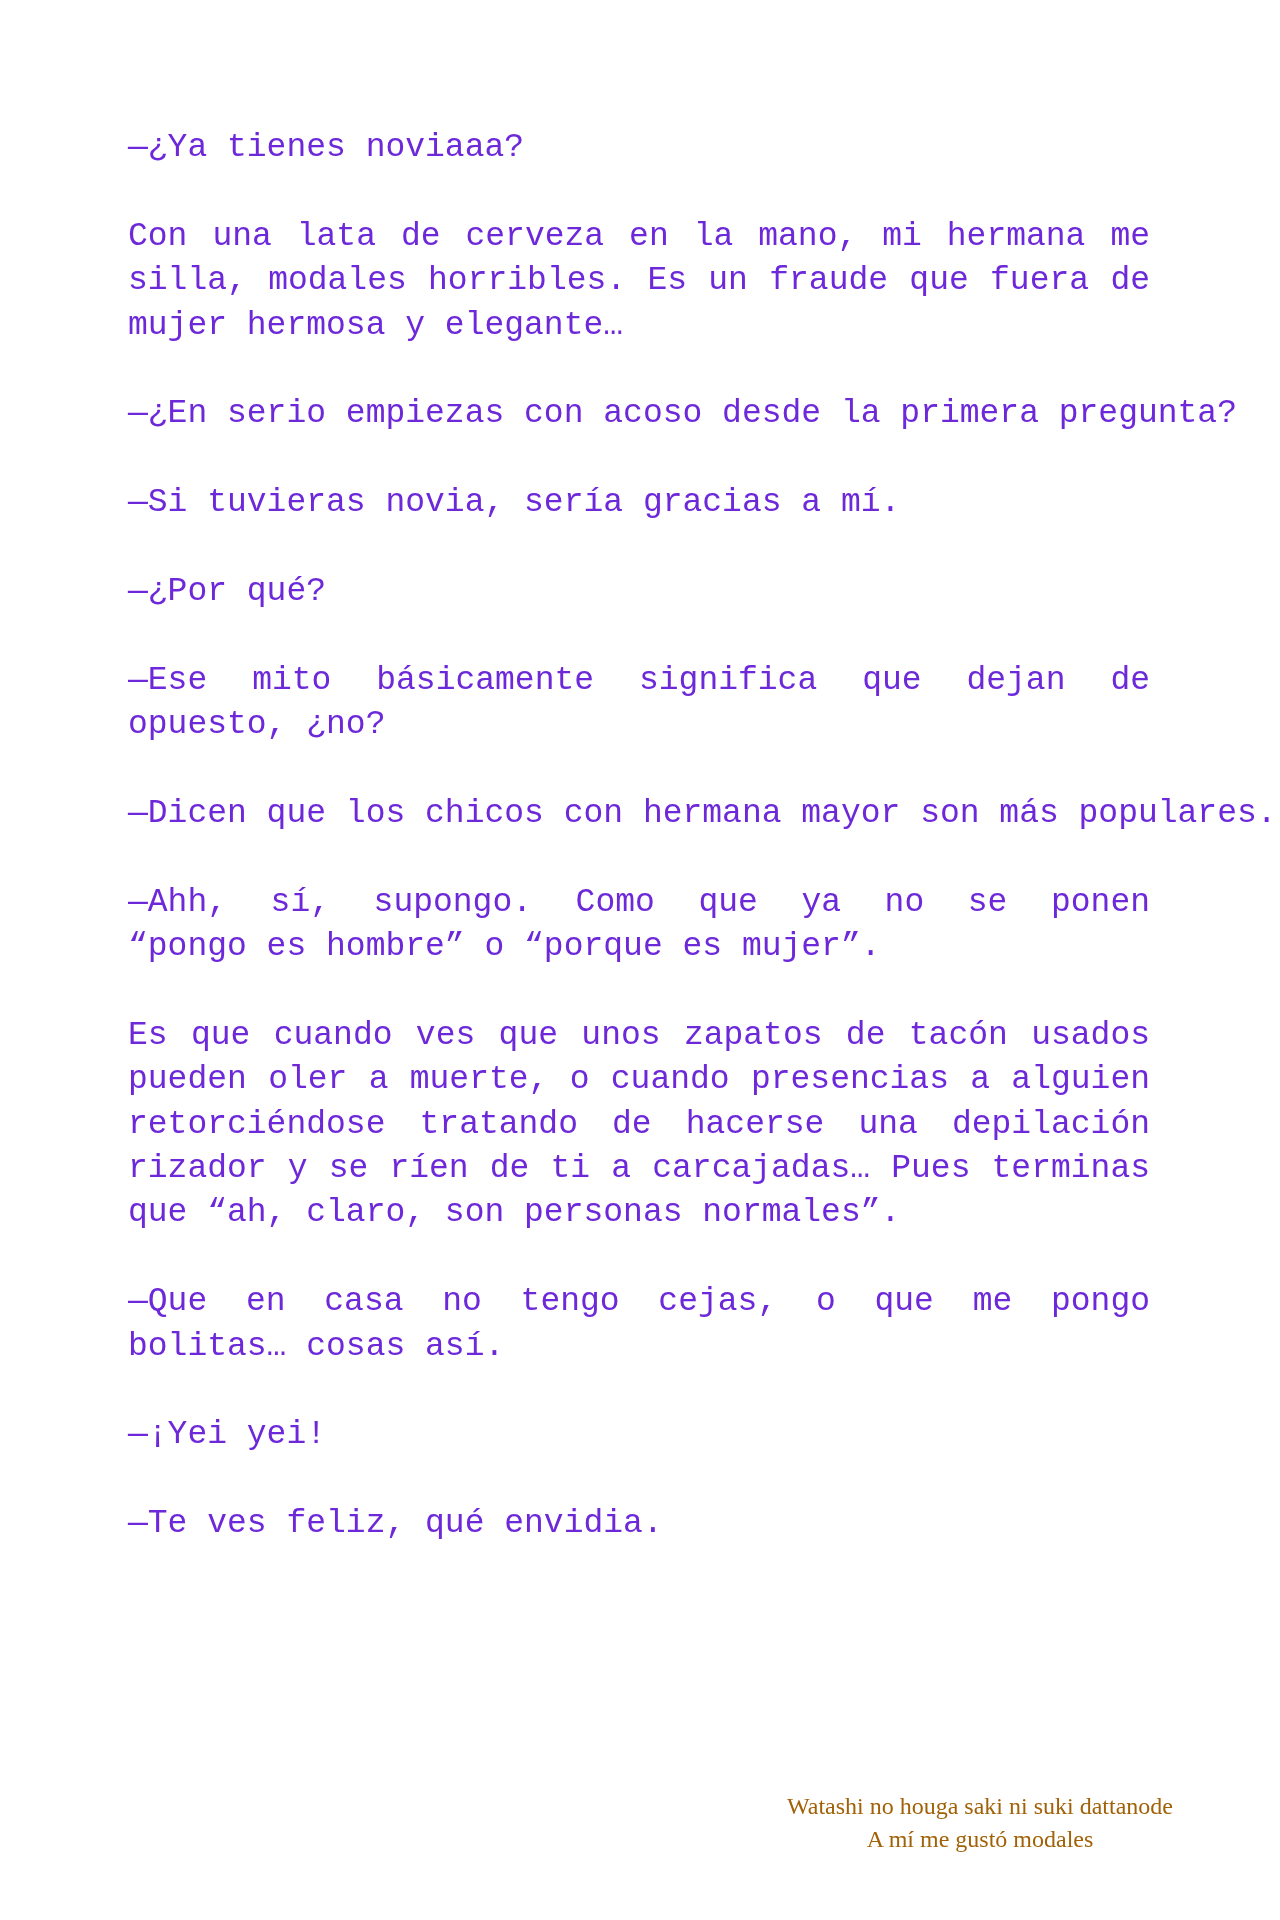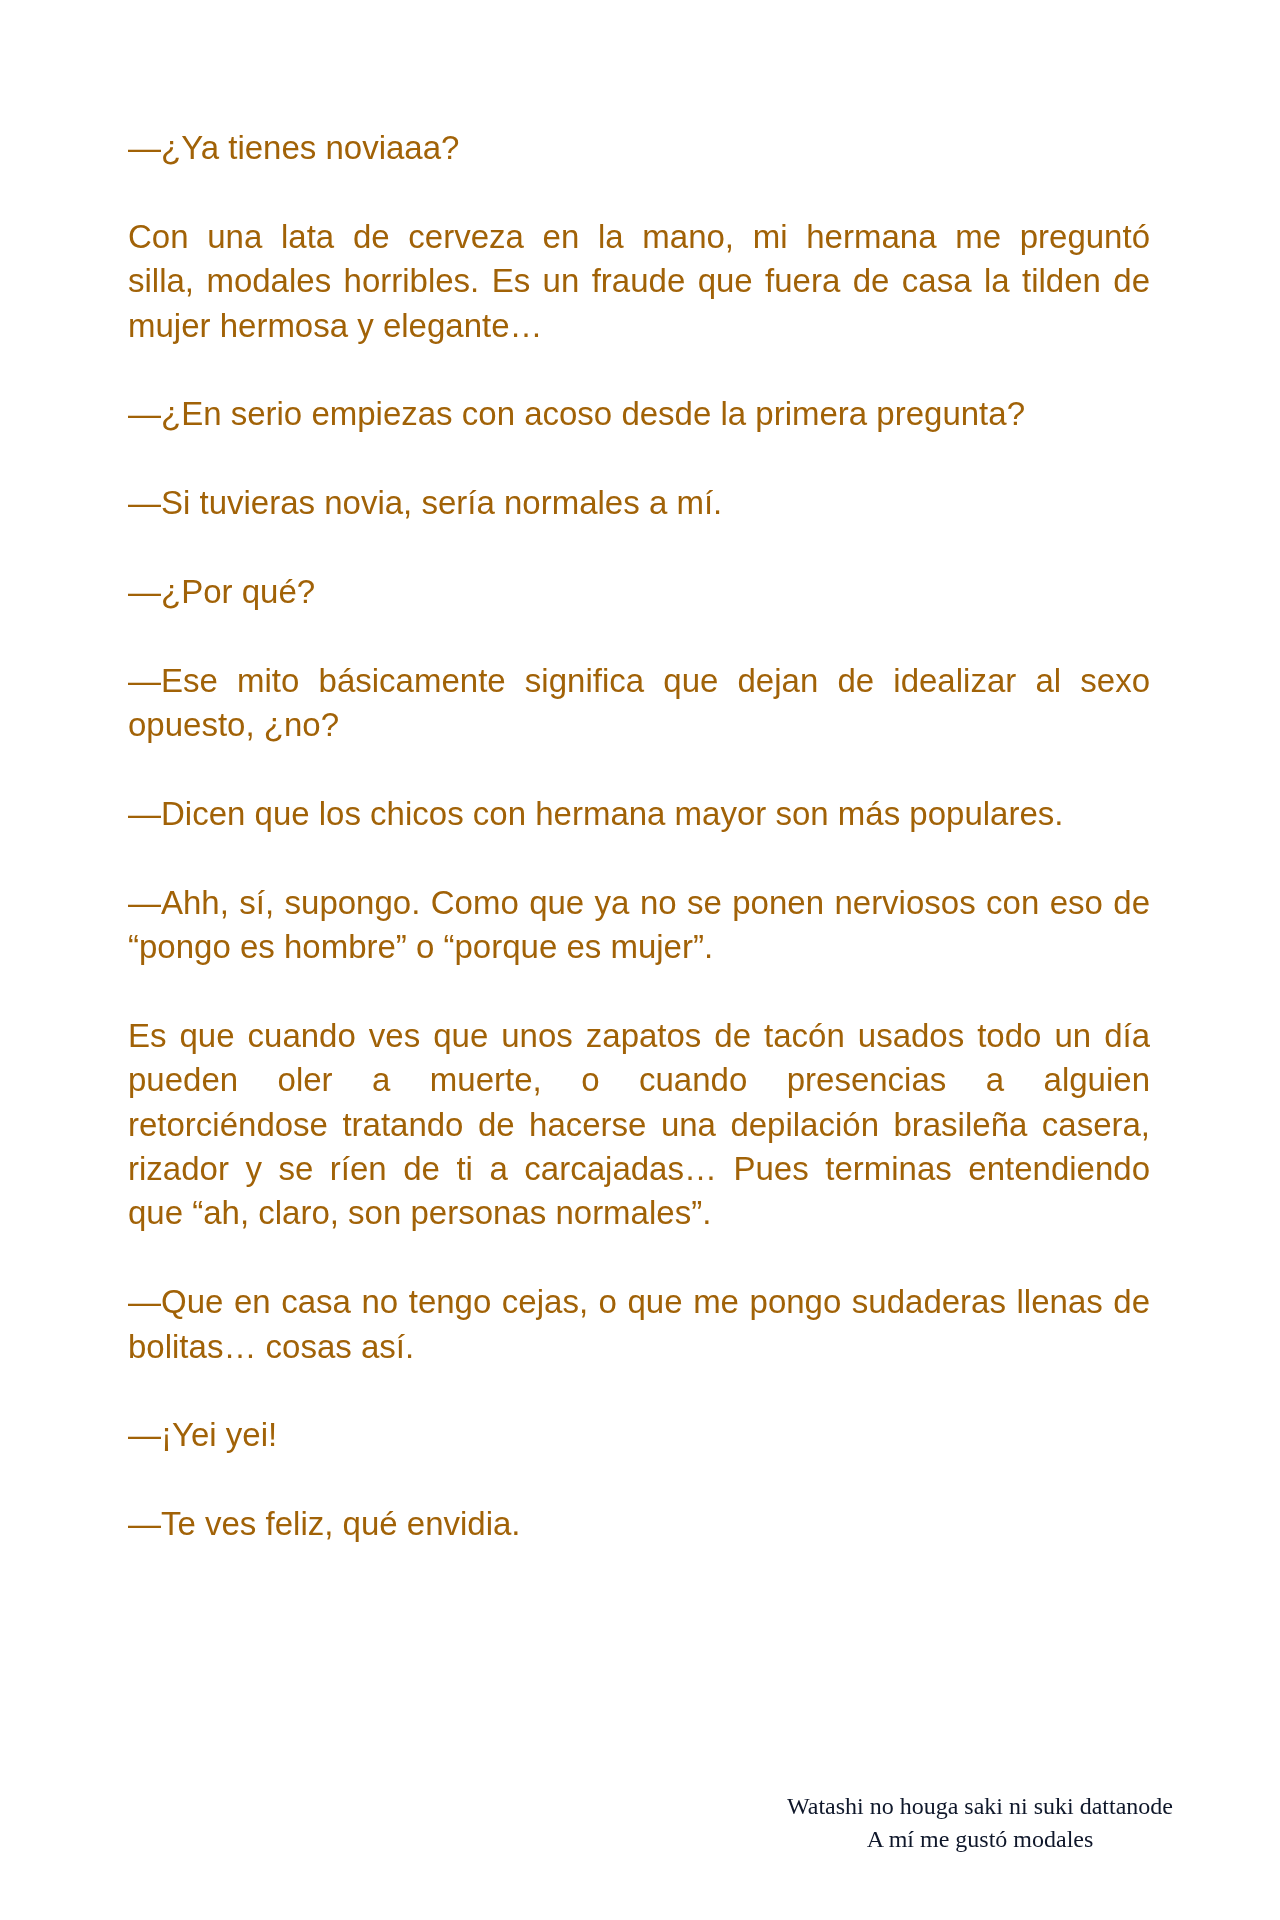--- a/index.html
+++ b/index.html
@@ -19,24 +19,24 @@
     top: 0;
     width: 1280px;
     height: 1920px;
     background: #ffffff;
   }
   .body-text {
     position: absolute;
     left: 128px;
     top: 126px;
     width: 1022px;
-    font-family: Liberation Sans, sans-serif;
+    font-family: Liberation Mono, monospace;
     font-size: 33px;
     line-height: 44.4px;
-    color: #a16207;
+    color: #6d28d9;
   }
   .para {
     margin: 0 0 44.4px 0;
   }
   .line {
     display: block;
     white-space: nowrap;
     height: 44.4px;
   }
   .line.justify {
@@ -47,21 +47,21 @@
   }
   .footer {
     position: absolute;
     left: 760px;
     top: 1790px;
     width: 440px;
     text-align: center;
     font-family: "Liberation Serif", serif;
     font-size: 24px;
     line-height: 33px;
-    color: #0f172a;
+    color: #a16207;
   }
   .footer span {
     display: block;
     white-space: nowrap;
   }
 </style>
 </head>
 <body>
 
 <div class="page">
@@ -75,21 +75,21 @@
       <span class="line justify">Con una lata de cerveza en la mano, mi hermana me preguntó</span>
       <span class="line justify">silla, modales horribles. Es un fraude que fuera de casa la tilden de</span>
       <span class="line">mujer hermosa y elegante…</span>
     </p>
 
     <p class="para">
       <span class="line">—¿En serio empiezas con acoso desde la primera pregunta?</span>
     </p>
 
     <p class="para">
-      <span class="line">—Si tuvieras novia, sería normales a mí.</span>
+      <span class="line">—Si tuvieras novia, sería gracias a mí.</span>
     </p>
 
     <p class="para">
       <span class="line">—¿Por qué?</span>
     </p>
 
     <p class="para">
       <span class="line justify">—Ese mito básicamente significa que dejan de idealizar al sexo</span>
       <span class="line">opuesto, ¿no?</span>
     </p>

